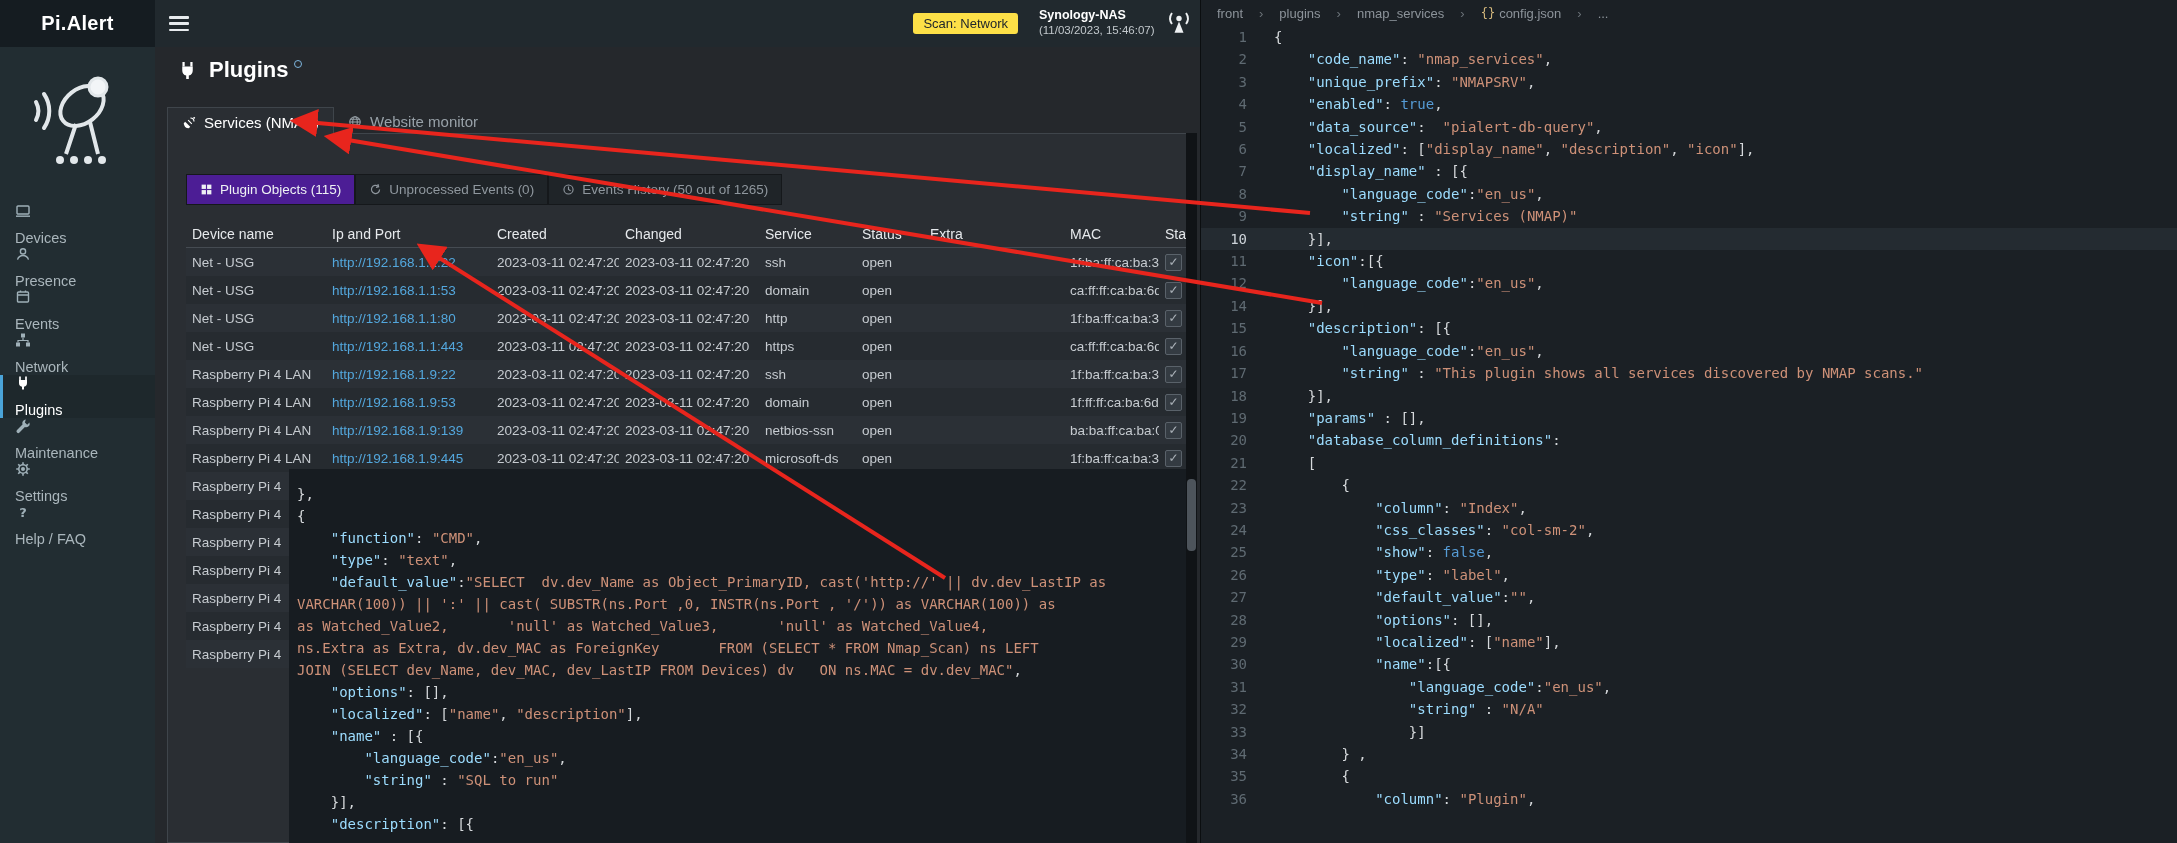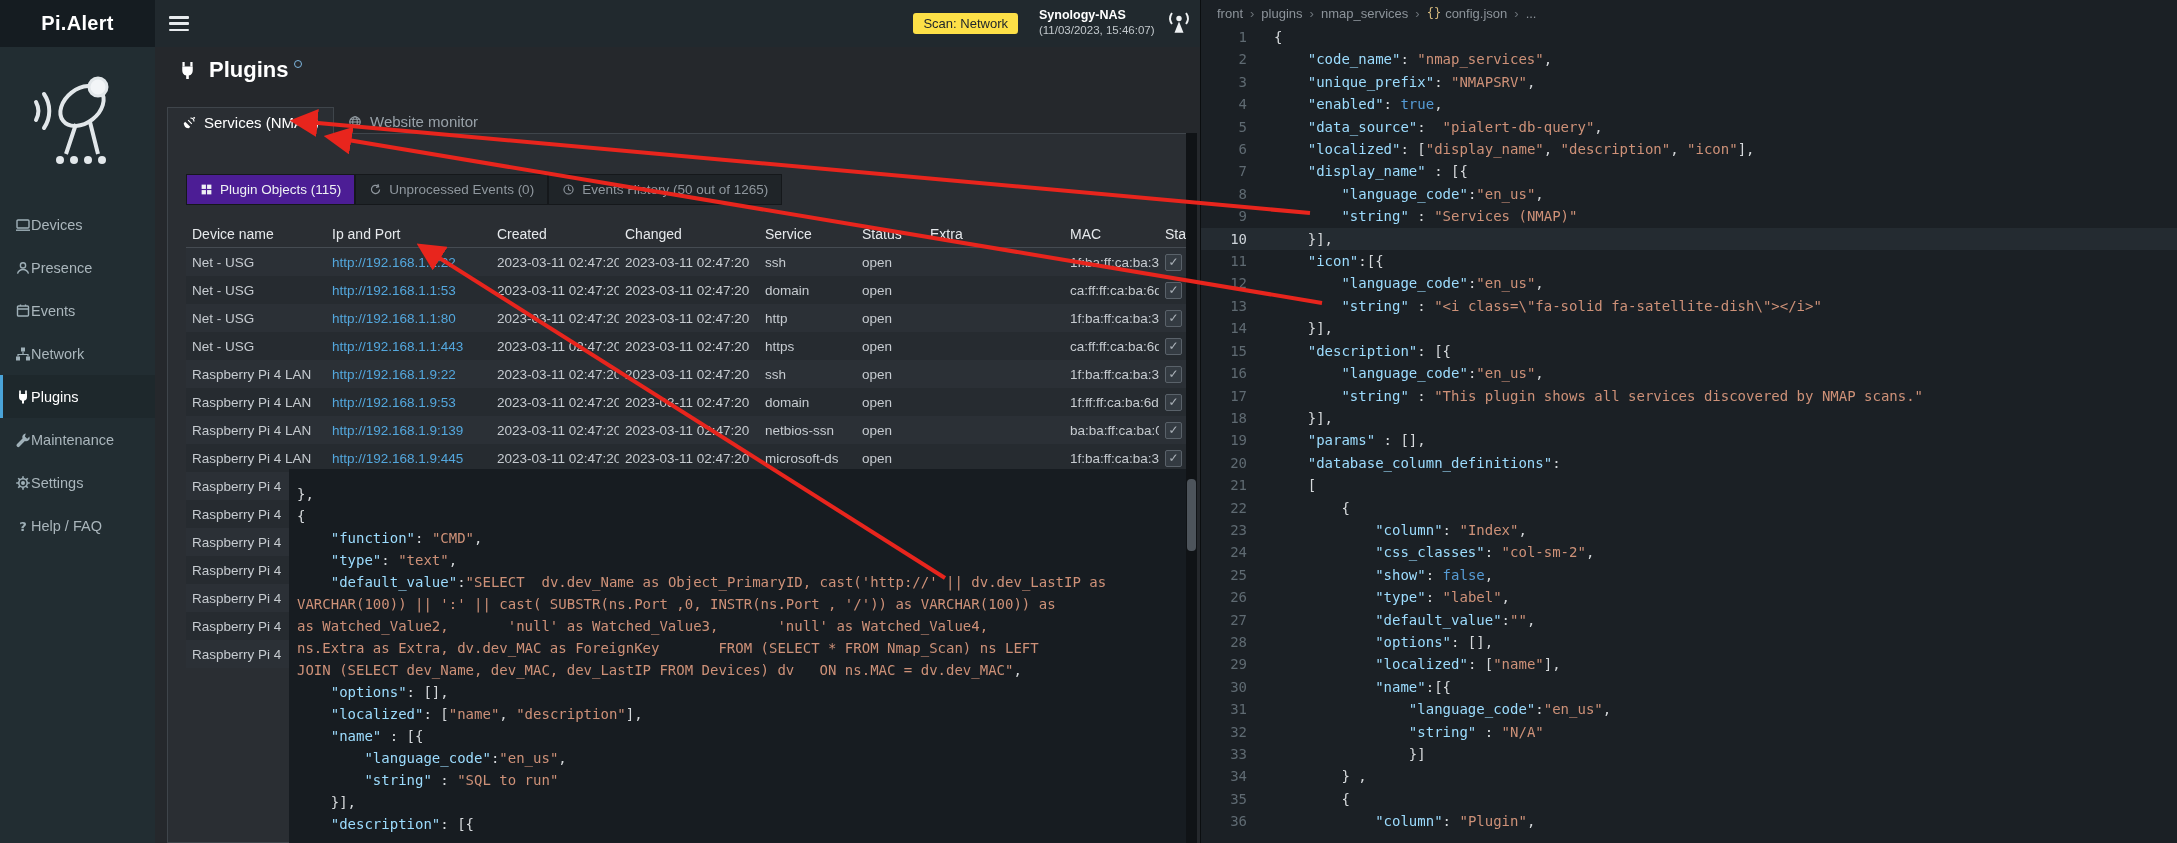--- a/index.html
+++ b/index.html
@@ -24,22 +24,22 @@
   .scan-badge{position:absolute;right:182px;top:13px;background:#fde047;color:#20262b;
     font-size:13px;font-weight:normal;padding:3px 10px;border-radius:3px;white-space:nowrap;}
   .host-block{position:absolute;left:884px;top:7px;line-height:1.3;}
   .host-block .host{color:#fff;font-size:12.5px;font-weight:bold;}
   .host-block .time{color:#c2c8cc;font-size:11.5px;}
   .navbar-icon{position:absolute;left:1012px;top:11px;width:24px;height:24px;color:#eef1f3;cursor:pointer;}
 
   .sidebar{position:absolute;left:0;top:47px;width:155px;height:796px;background:#222d32;}
   .logo-art{position:absolute;left:26px;top:24px;width:104px;height:100px;color:#e2e7ea;}
   .side-menu{position:absolute;left:0;top:156px;right:0;}
-  .side-item{display:flex;align-items:center;height:43px;padding-left:15px;
-    color:#aab6bc;font-size:14.5px;cursor:pointer;}
+  .side-item{display:flex;gap:11px;height:43px;padding-left:15px;
+    color:#aab6bc;font-size:14.5px;cursor:pointer;flex-direction:column;}
   .side-item .icon{width:16px;height:16px;flex:none;color:#9fb0b8;}
   .side-item.active{background:#1e282c;color:#fff;box-shadow:inset 3px 0 0 #4aa3d8;}
   .side-item.active .icon{color:#fff;}
 
   .main{position:absolute;left:155px;top:47px;width:1045px;height:796px;background:#25282c;}
   .page-title{position:absolute;left:22px;top:10px;display:flex;gap:11px;align-items:center;
     color:#fff;font-size:22px;font-weight:bold;}
   .page-title .t-icon{width:21px;height:21px;color:#fff;}
   .sup-dot{width:6px;height:6px;border:1px solid #7db5de;border-radius:50%;align-self:flex-start;margin:3px 0 0 -5px;}
 
@@ -72,21 +72,21 @@
     background:rgba(23,28,33,0.97);box-sizing:border-box;padding:14px 6px 0 8px;overflow:hidden;
     font-family:"DejaVu Sans Mono",monospace;font-size:14px;line-height:22px;color:#d6d9dc;}
   .oline{white-space:pre;}
 
   
   .scrollbar{position:absolute;left:1186px;top:133px;width:11px;height:710px;background:#101316;z-index:6;cursor:pointer;}
   .scroll-thumb{position:absolute;left:1px;top:346px;width:9px;height:72px;background:#4d545b;border-radius:4px;cursor:grab;}
 
   
   .editor{position:absolute;left:1200px;top:0;width:977px;height:843px;background:#1b2025;border-left:1px solid #0b0e10;box-sizing:border-box;}
-  .breadcrumb{height:26px;display:flex;align-items:center;padding-left:16px;gap:7px;
+  .breadcrumb{height:26px;display:flex;align-items:center;padding-left:16px;gap:16px;
     font-size:13px;color:#8c939a;}
   .bc-item{display:flex;align-items:center;cursor:pointer;}
   .bc-icon{color:#d7ba7d;font-family:"DejaVu Sans Mono",monospace;font-size:12px;margin-right:4px;}
   .bc-sep{color:#6b7publi278;color:#6b7278;}
   .editor-lines{position:absolute;top:26px;left:0;right:0;bottom:0;overflow:hidden;
     font-family:"DejaVu Sans Mono",monospace;font-size:14px;line-height:22.4px;}
   .eline{display:flex;white-space:pre;cursor:text;}
   .eline.cur{background:#242b31;}
   .lnum{width:46px;text-align:right;color:#5f6a72;flex:none;}
   .eline.cur .lnum{color:#ced4da;}
@@ -524,21 +524,20 @@
       <div class="eline"><span class="lnum">3</span><span class="lcode"><span class="tok-p">    </span><span class="tok-k">"unique_prefix"</span><span class="tok-p">: </span><span class="tok-s">"NMAPSRV"</span><span class="tok-p">,</span></span></div>
       <div class="eline"><span class="lnum">4</span><span class="lcode"><span class="tok-p">    </span><span class="tok-k">"enabled"</span><span class="tok-p">: </span><span class="tok-kw">true</span><span class="tok-p">,</span></span></div>
       <div class="eline"><span class="lnum">5</span><span class="lcode"><span class="tok-p">    </span><span class="tok-k">"data_source"</span><span class="tok-p">:  </span><span class="tok-s">"pialert-db-query"</span><span class="tok-p">,</span></span></div>
       <div class="eline"><span class="lnum">6</span><span class="lcode"><span class="tok-p">    </span><span class="tok-k">"localized"</span><span class="tok-p">: [</span><span class="tok-s">"display_name"</span><span class="tok-p">, </span><span class="tok-s">"description"</span><span class="tok-p">, </span><span class="tok-s">"icon"</span><span class="tok-p">],</span></span></div>
       <div class="eline"><span class="lnum">7</span><span class="lcode"><span class="tok-p">    </span><span class="tok-k">"display_name"</span><span class="tok-p"> : [{</span></span></div>
       <div class="eline"><span class="lnum">8</span><span class="lcode"><span class="tok-p">        </span><span class="tok-k">"language_code"</span><span class="tok-p">:</span><span class="tok-s">"en_us"</span><span class="tok-p">,</span></span></div>
       <div class="eline"><span class="lnum">9</span><span class="lcode"><span class="tok-p">        </span><span class="tok-k">"string"</span><span class="tok-p"> : </span><span class="tok-s">"Services (NMAP)"</span></span></div>
       <div class="eline cur"><span class="lnum">10</span><span class="lcode"><span class="tok-p">    }],</span></span></div>
       <div class="eline"><span class="lnum">11</span><span class="lcode"><span class="tok-p">    </span><span class="tok-k">"icon"</span><span class="tok-p">:[{</span></span></div>
       <div class="eline"><span class="lnum">12</span><span class="lcode"><span class="tok-p">        </span><span class="tok-k">"language_code"</span><span class="tok-p">:</span><span class="tok-s">"en_us"</span><span class="tok-p">,</span></span></div>
-      <div class="eline"><span class="lnum">13</span><span class="lcode"><span class="tok-p">        </span><span class="tok-k">"string"</span><span class="tok-p"> : </span><span class="tok-s">"&lt;i class=\"fa-solid fa-satellite-dish\"&gt;&lt;/i&gt;"</span></span></div>
       <div class="eline"><span class="lnum">14</span><span class="lcode"><span class="tok-p">    }],</span></span></div>
       <div class="eline"><span class="lnum">15</span><span class="lcode"><span class="tok-p">    </span><span class="tok-k">"description"</span><span class="tok-p">: [{</span></span></div>
       <div class="eline"><span class="lnum">16</span><span class="lcode"><span class="tok-p">        </span><span class="tok-k">"language_code"</span><span class="tok-p">:</span><span class="tok-s">"en_us"</span><span class="tok-p">,</span></span></div>
       <div class="eline"><span class="lnum">17</span><span class="lcode"><span class="tok-p">        </span><span class="tok-k">"string"</span><span class="tok-p"> : </span><span class="tok-s">"This plugin shows all services discovered by NMAP scans."</span></span></div>
       <div class="eline"><span class="lnum">18</span><span class="lcode"><span class="tok-p">    }],</span></span></div>
       <div class="eline"><span class="lnum">19</span><span class="lcode"><span class="tok-p">    </span><span class="tok-k">"params"</span><span class="tok-p"> : [],</span></span></div>
       <div class="eline"><span class="lnum">20</span><span class="lcode"><span class="tok-p">    </span><span class="tok-k">"database_column_definitions"</span><span class="tok-p">:</span></span></div>
       <div class="eline"><span class="lnum">21</span><span class="lcode"><span class="tok-p">    [</span></span></div>
       <div class="eline"><span class="lnum">22</span><span class="lcode"><span class="tok-p">        {</span></span></div>
       <div class="eline"><span class="lnum">23</span><span class="lcode"><span class="tok-p">            </span><span class="tok-k">"column"</span><span class="tok-p">: </span><span class="tok-s">"Index"</span><span class="tok-p">,</span></span></div>

